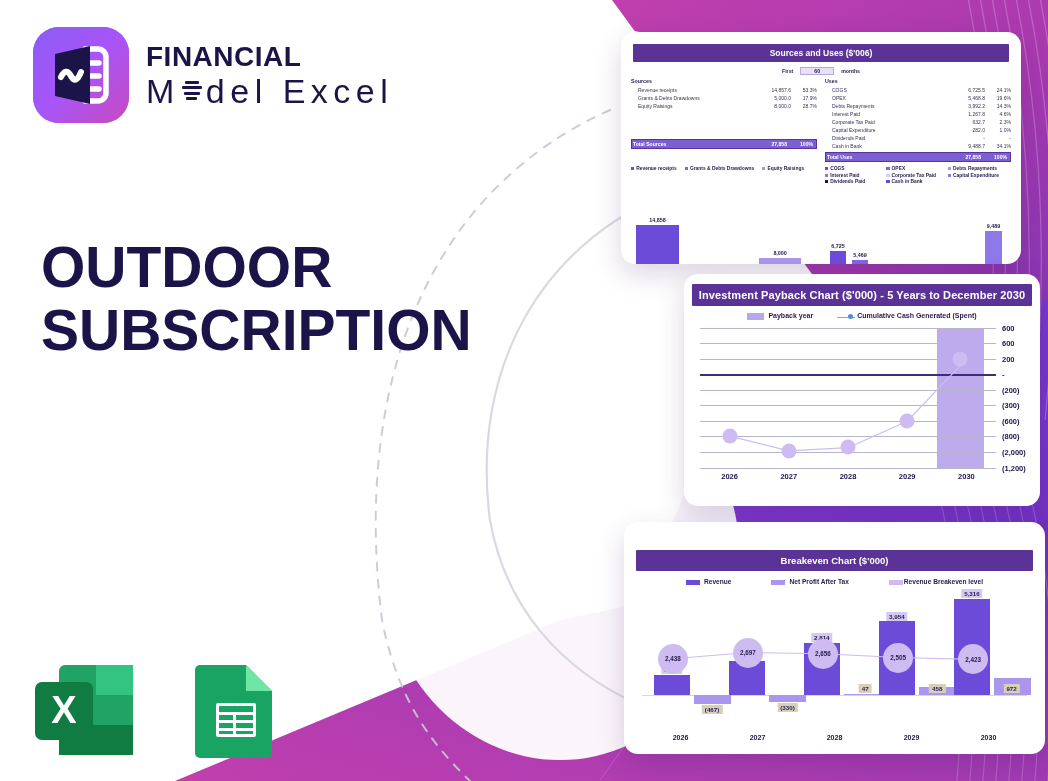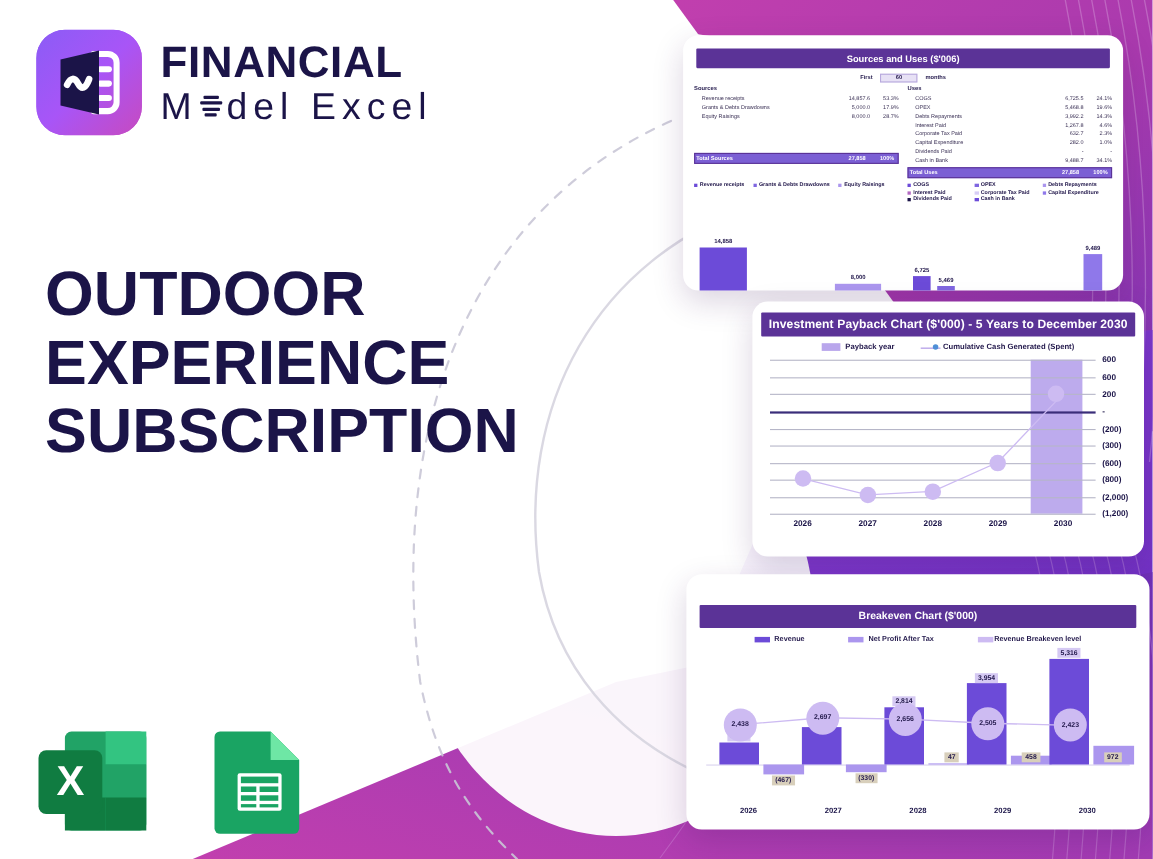--- a/index.html
+++ b/index.html
@@ -17,21 +17,21 @@
 
   
   .logo-row { position:absolute; left:33px; top:27px; display:flex; align-items:center; gap:17px; }
   .logo-mark {
     width:96px; height:96px; border-radius:26px;
     background:linear-gradient(138deg,#8b5cf6 0%, #a855f7 45%, #c74ac0 100%);
     position:relative; flex:none;
   }
   .logo-wordmark { display:flex; flex-direction:column; line-height:1; }
   .wm-top {
-    font-size:40px; font-weight:bold; letter-spacing:0.5px;
+    font-size:28px; font-weight:bold; letter-spacing:0.5px;
     color:#1b1448;
   }
   .wm-bot {
     font-size:34px; font-weight:400; letter-spacing:5.5px;
     color:#1b1448; display:flex; align-items:center; margin-top:3px;
   }
   .wm-bot .glyph-o {
     display:inline-flex; flex-direction:column; justify-content:center; align-items:center;
     width:22px; height:26px; gap:2.5px; margin:0 3px 0 1px;
   }
@@ -220,21 +220,20 @@
             <i></i>
             <i></i>
           </span>
         <span>del Excel</span>
       </div>
     </div>
   </div>
 
   <div class="headline">
     <div>OUTDOOR</div>
-    <div>EXPERIENCE</div>
     <div>SUBSCRIPTION</div>
   </div>
 
   <div class="app-icons">
     <div class="app-icon">
       <svg viewBox="0 0 104 98" width="104" height="98">
         <rect x="27" y="4" width="74" height="90" rx="6" fill="#21a366"></rect>
         <rect x="64" y="4" width="37" height="30" fill="#33c481"></rect>
         <rect x="64" y="34" width="37" height="30" fill="#21a366"></rect>
         <rect x="64" y="64" width="37" height="30" fill="#107c41"></rect>

